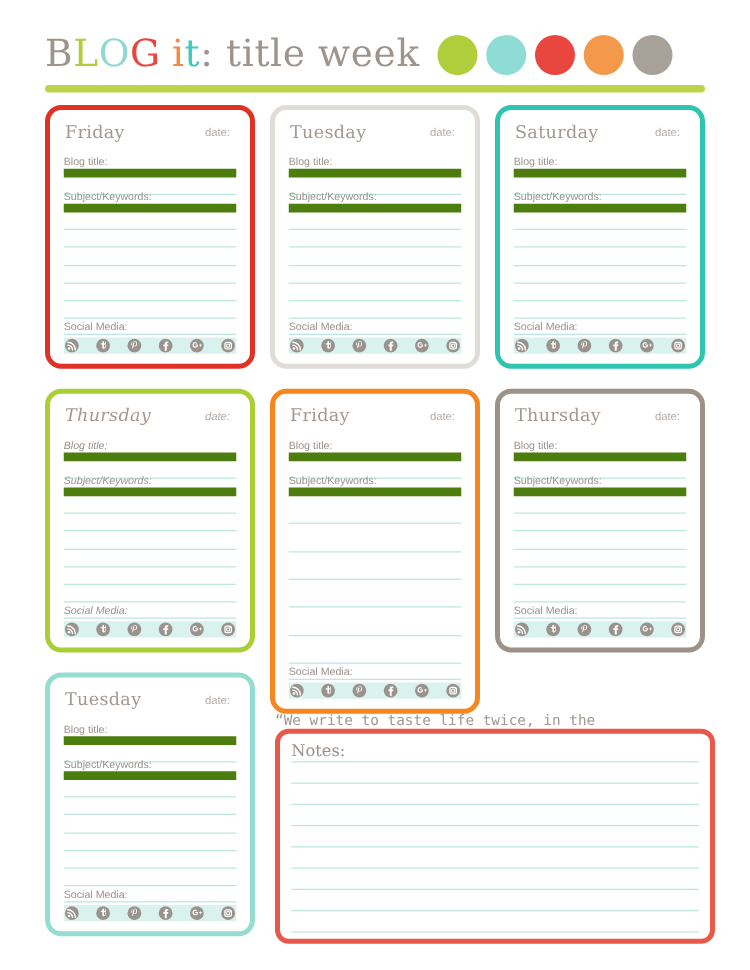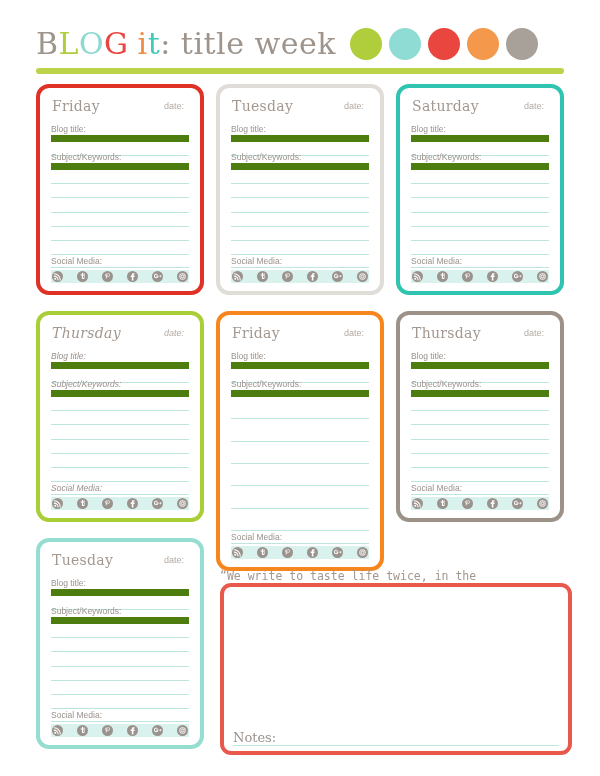--- a/index.html
+++ b/index.html
@@ -189,21 +189,21 @@
 
   
   .notes {
     position: absolute;
     box-sizing: border-box;
     border: 4px solid #e8594c;
     border-radius: 11px;
     background: #ffffff;
     padding: 6px 9px 5px 9px;
     display: flex;
-    flex-direction: row;
+    flex-direction: column;
   }
   .notes-label {
     font-family: "DejaVu Serif", serif;
     font-size: 13px;
     color: #9a918b;
   }
   .nln {
     border-bottom: 1px solid #bde6df;
     box-sizing: border-box;
     flex: 1 1 0;

